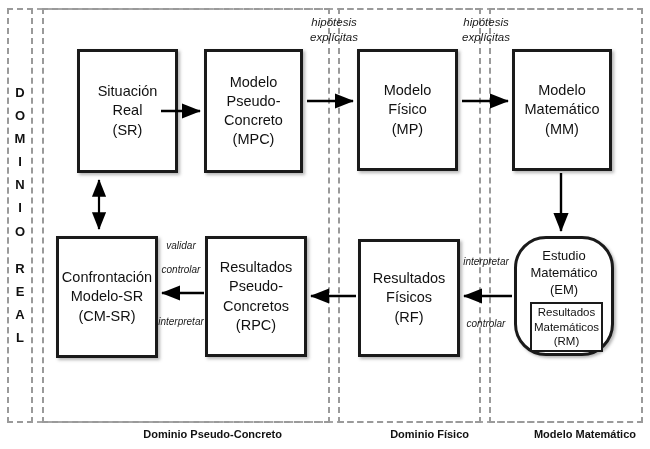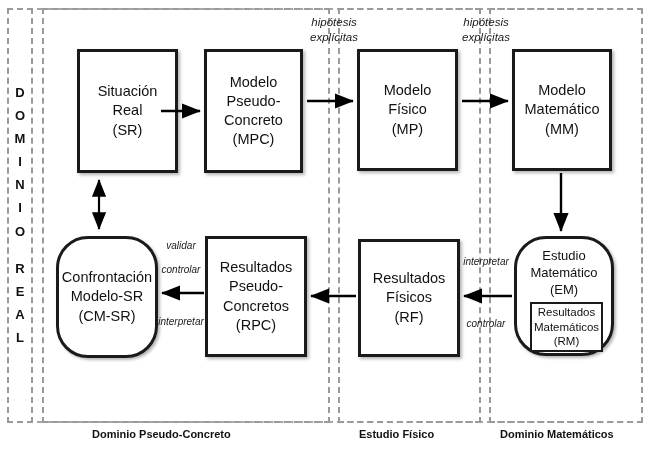--- a/index.html
+++ b/index.html
@@ -68,21 +68,21 @@
   }
   .lbl-top{font-size:11.5px;}
   .lbl-mid{font-size:10px;font-weight:400;}
 
   
   .caption{
     position:absolute;
     font-size:11px;
     font-weight:700;
     color:#111111;
-    text-align:left;
+    text-align:right;
     white-space:nowrap;
   }
 
   
   #arrows{position:absolute;left:0;top:0;width:650px;height:449px;pointer-events:none;}
 </style>
 </head>
 <body>
 
 <div id="stage">
@@ -130,21 +130,21 @@
 Físico
 (MP)</div>
   </div>
 
   <div class="node" style="left:512px; top:49px; width:100px; height:122px;">
     <div class="txt">Modelo
 Matemático
 (MM)</div>
   </div>
 
-  <div class="node" style="left:56px; top:236px; width:102px; height:122px;border-radius:32px;">
+  <div class="node" style="left:56px; top:236px; width:102px; height:122px;">
     <div class="txt">Confrontación
 Modelo-SR
 (CM-SR)</div>
   </div>
 
   <div class="node" style="left:205px; top:236px; width:102px; height:121px;">
     <div class="txt">Resultados
 Pseudo-
 Concretos
 (RPC)</div>
@@ -179,23 +179,23 @@
   <div class="lbl lbl-mid" style="left:151px; top:264px; width:60px;">controlar</div>
 
   <div class="lbl lbl-mid" style="left:150px; top:316px; width:62px;">interpretar</div>
 
   <div class="lbl lbl-mid" style="left:455px; top:256px; width:62px;">interpretar</div>
 
   <div class="lbl lbl-mid" style="left:456px; top:318px; width:60px;">controlar</div>
 
   <div class="caption" style="left:92px; top:428px; width:190px;">Dominio Pseudo-Concreto</div>
 
-  <div class="caption" style="left:359px; top:428px; width:110px;">Estudio Físico</div>
-
-  <div class="caption" style="left:500px; top:428px; width:136px;">Dominio Matemáticos</div>
+  <div class="caption" style="left:359px; top:428px; width:110px;">Dominio Físico</div>
+
+  <div class="caption" style="left:500px; top:428px; width:136px;">Modelo Matemático</div>
 
   <svg id="arrows" viewBox="0 0 650 449">
     <defs>
       <marker id="ah" markerWidth="9" markerHeight="9" refX="7.6" refY="3.2" orient="auto" markerUnits="strokeWidth">
         <path d="M0,0 L8,3.2 L0,6.4 z" fill="#000000"></path>
       </marker>
       <marker id="ah-start" markerWidth="9" markerHeight="9" refX="0.4" refY="3.2" orient="auto" markerUnits="strokeWidth">
         <path d="M8,0 L0,3.2 L8,6.4 z" fill="#000000"></path>
       </marker>
     </defs>

